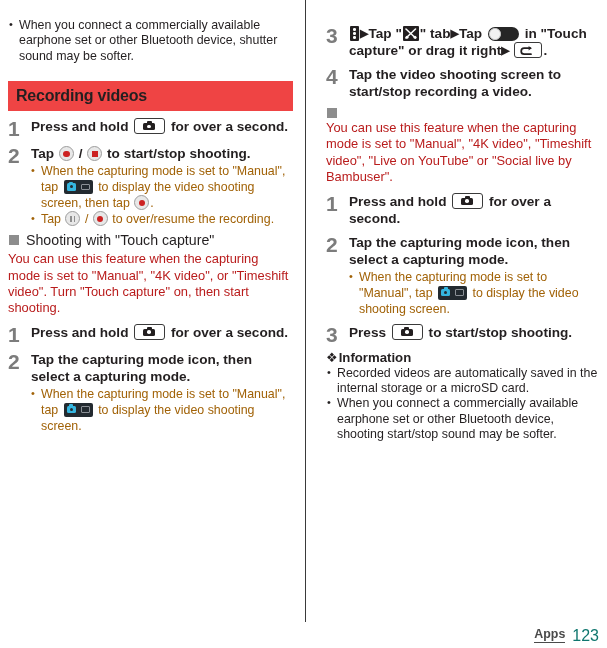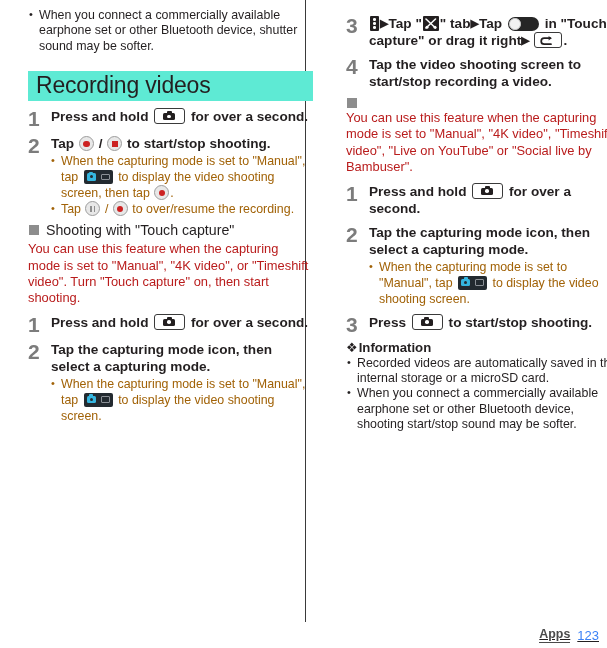--- a/index.html
+++ b/index.html
@@ -7,21 +7,21 @@
     width:607px;height:648px;
     background:#ffffff;
     font-family:"Liberation Sans", sans-serif;
     color:#231f20;
     position:relative;
     overflow:hidden;
     -webkit-font-smoothing:antialiased;
   }
   .page{position:relative;width:607px;height:648px;}
 
-  .col{position:absolute;top:8px;width:285px;margin-left:20px;}
+  .col{position:absolute;top:18px;width:285px;}
   .col-left{left:8px;}
   .col-right{left:326px;width:272px;}
 
   .divider{
     position:absolute;left:305px;top:0;width:1px;height:622px;
     background:#3a3a3a;
   }
 
   
   .note-list{list-style:none;margin:0;padding:0;}
@@ -33,24 +33,24 @@
     color:#231f20;
     margin-bottom:0;
   }
   .note-list li:before{
     content:"\2022";
     position:absolute;left:1px;top:-1px;
     font-size:11px;
   }
 
   .section-banner{
-    background:#5eead4;
+    background:#ef4444;
     color:#231f20;
-    font-size:23px;
-    font-weight:normal;
+    font-size:16px;
+    font-weight:bold;
     letter-spacing:-0.2px;
     padding:4px 8px 5px 8px;
     margin:17px 0 6px 0;
     line-height:21px;
   }
 
   .subhead{
     display:flex;
     align-items:flex-start;
     font-size:14.2px;
@@ -236,29 +236,29 @@
     font-size:13.2px;font-weight:bold;margin:6px 0 1px 0;color:#231f20;
     display:flex;align-items:center;
   }
   .info-head .diamond{
     margin-right:1px;font-size:13px;font-weight:normal;line-height:13px;
   }
 
   
   .footer{
     position:absolute;right:8px;bottom:5px;
-    display:flex;align-items:flex-start;text-decoration:underline;
+    display:flex;align-items:flex-start;
   }
   .footer .apps{
     font-size:12.4px;font-weight:bold;color:#4a4a4a;
     border-bottom:1.6px solid #4a4a4a;padding-bottom:1px;margin-right:7px;
     line-height:13px;
   }
   .footer .pageno{
-    font-size:13px;color:#3b82f6;line-height:15px;
+    font-size:16px;color:#0f766e;line-height:15px;
   }
 </style>
 </head>
 <body>
 
 <div class="page">
 
   <div class="divider"></div>
 
   <div class="col col-left">

